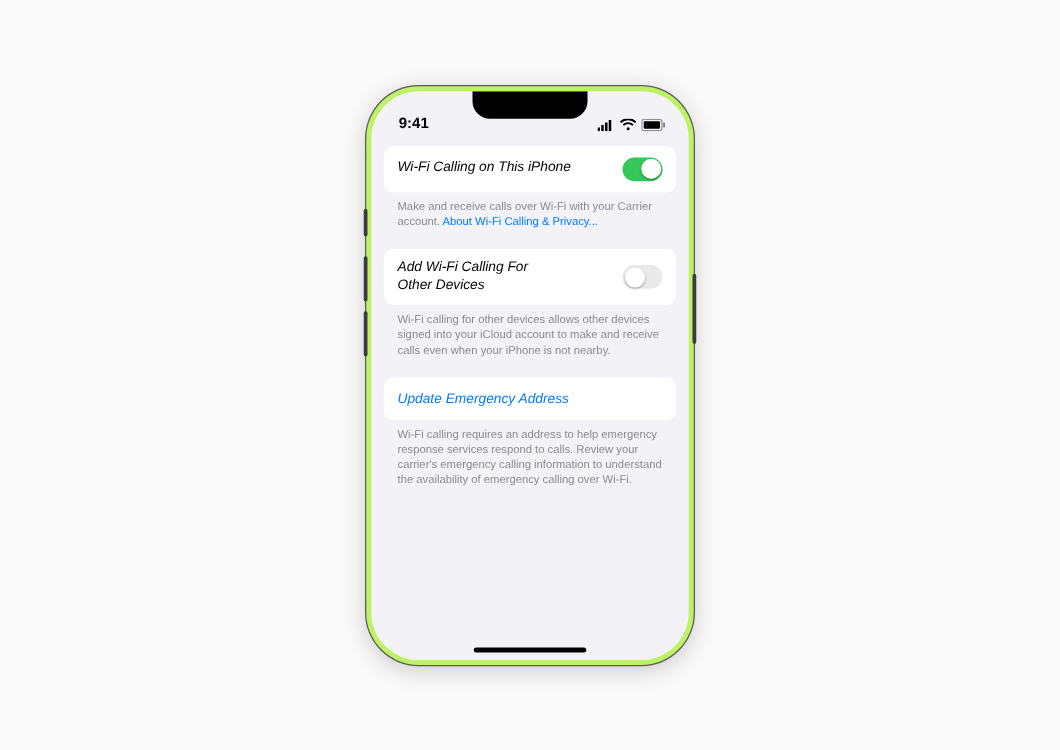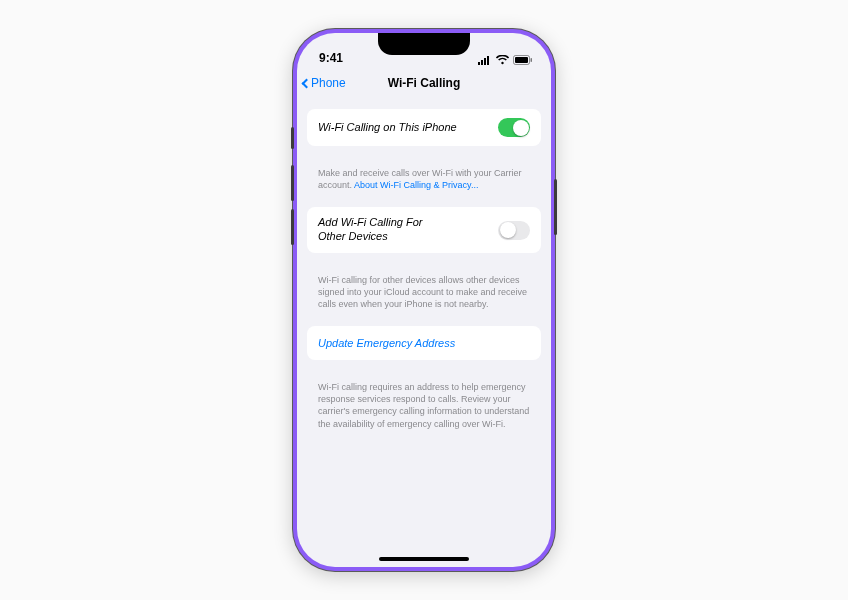--- a/index.html
+++ b/index.html
@@ -8,22 +8,22 @@
     height: 600px;
     background: #fafafa;
     font-family: -apple-system, "Helvetica Neue", Helvetica, Arial, sans-serif;
     display: flex;
     align-items: center;
     justify-content: center;
     overflow: hidden;
   }
   .phone-frame {
     width: 262px;
-    height: 542px;
-    background: #8b5cf6;
+    height: 463px;
+    background: #bef264;
     border-radius: 42px;
     padding: 4px;
     position: relative;
     box-shadow: 0 0 0 1px #5a5a5a, 0 4px 20px rgba(0,0,0,0.2);
   }
   .phone-inner {
     width: 100%;
     height: 100%;
     background: #f2f2f7;
     border-radius: 38px;
@@ -105,21 +105,20 @@
   }
   .cell-link {
     font-size: 11px;
     color: #007aff;
   }
   .footer-text {
     font-size: 9px;
     color: #8a8a8e;
     line-height: 1.35;
     padding: 5px 11px 0 11px;
-    margin-top: 16px;
   }
   .footer-text .link { color: #007aff; }
   .group { margin-bottom: 16px; }
   .toggle {
     width: 32px; height: 19px;
     border-radius: 10px;
     position: relative;
     flex-shrink: 0;
   }
   .toggle .knob {
@@ -185,27 +184,20 @@
         <span class="battery-icon">
           <svg width="20" height="10" viewBox="0 0 20 10">
               <rect x="0.5" y="0.5" width="16" height="9" rx="2" stroke="#000" stroke-opacity="0.4" fill="none"></rect>
               <rect x="2" y="2" width="13" height="6" rx="1" fill="#000"></rect>
               <rect x="17.5" y="3" width="1.5" height="4" rx="0.75" fill="#000" fill-opacity="0.5"></rect>
             </svg>
         </span>
       </div>
     </div>
 
-    <div class="nav-bar">
-      <div class="back-btn">
-        <span class="chevron-left"></span>
-        <span>Phone</span>
-      </div>
-      <div class="nav-title">Wi-Fi Calling</div>
-    </div>
 
     <div class="content">
 
       <div class="group">
         <div class="cell">
           <span class="cell-label">Wi-Fi Calling on This iPhone</span>
           <div class="toggle on">
               <div class="knob"></div>
             </div>
         </div>

